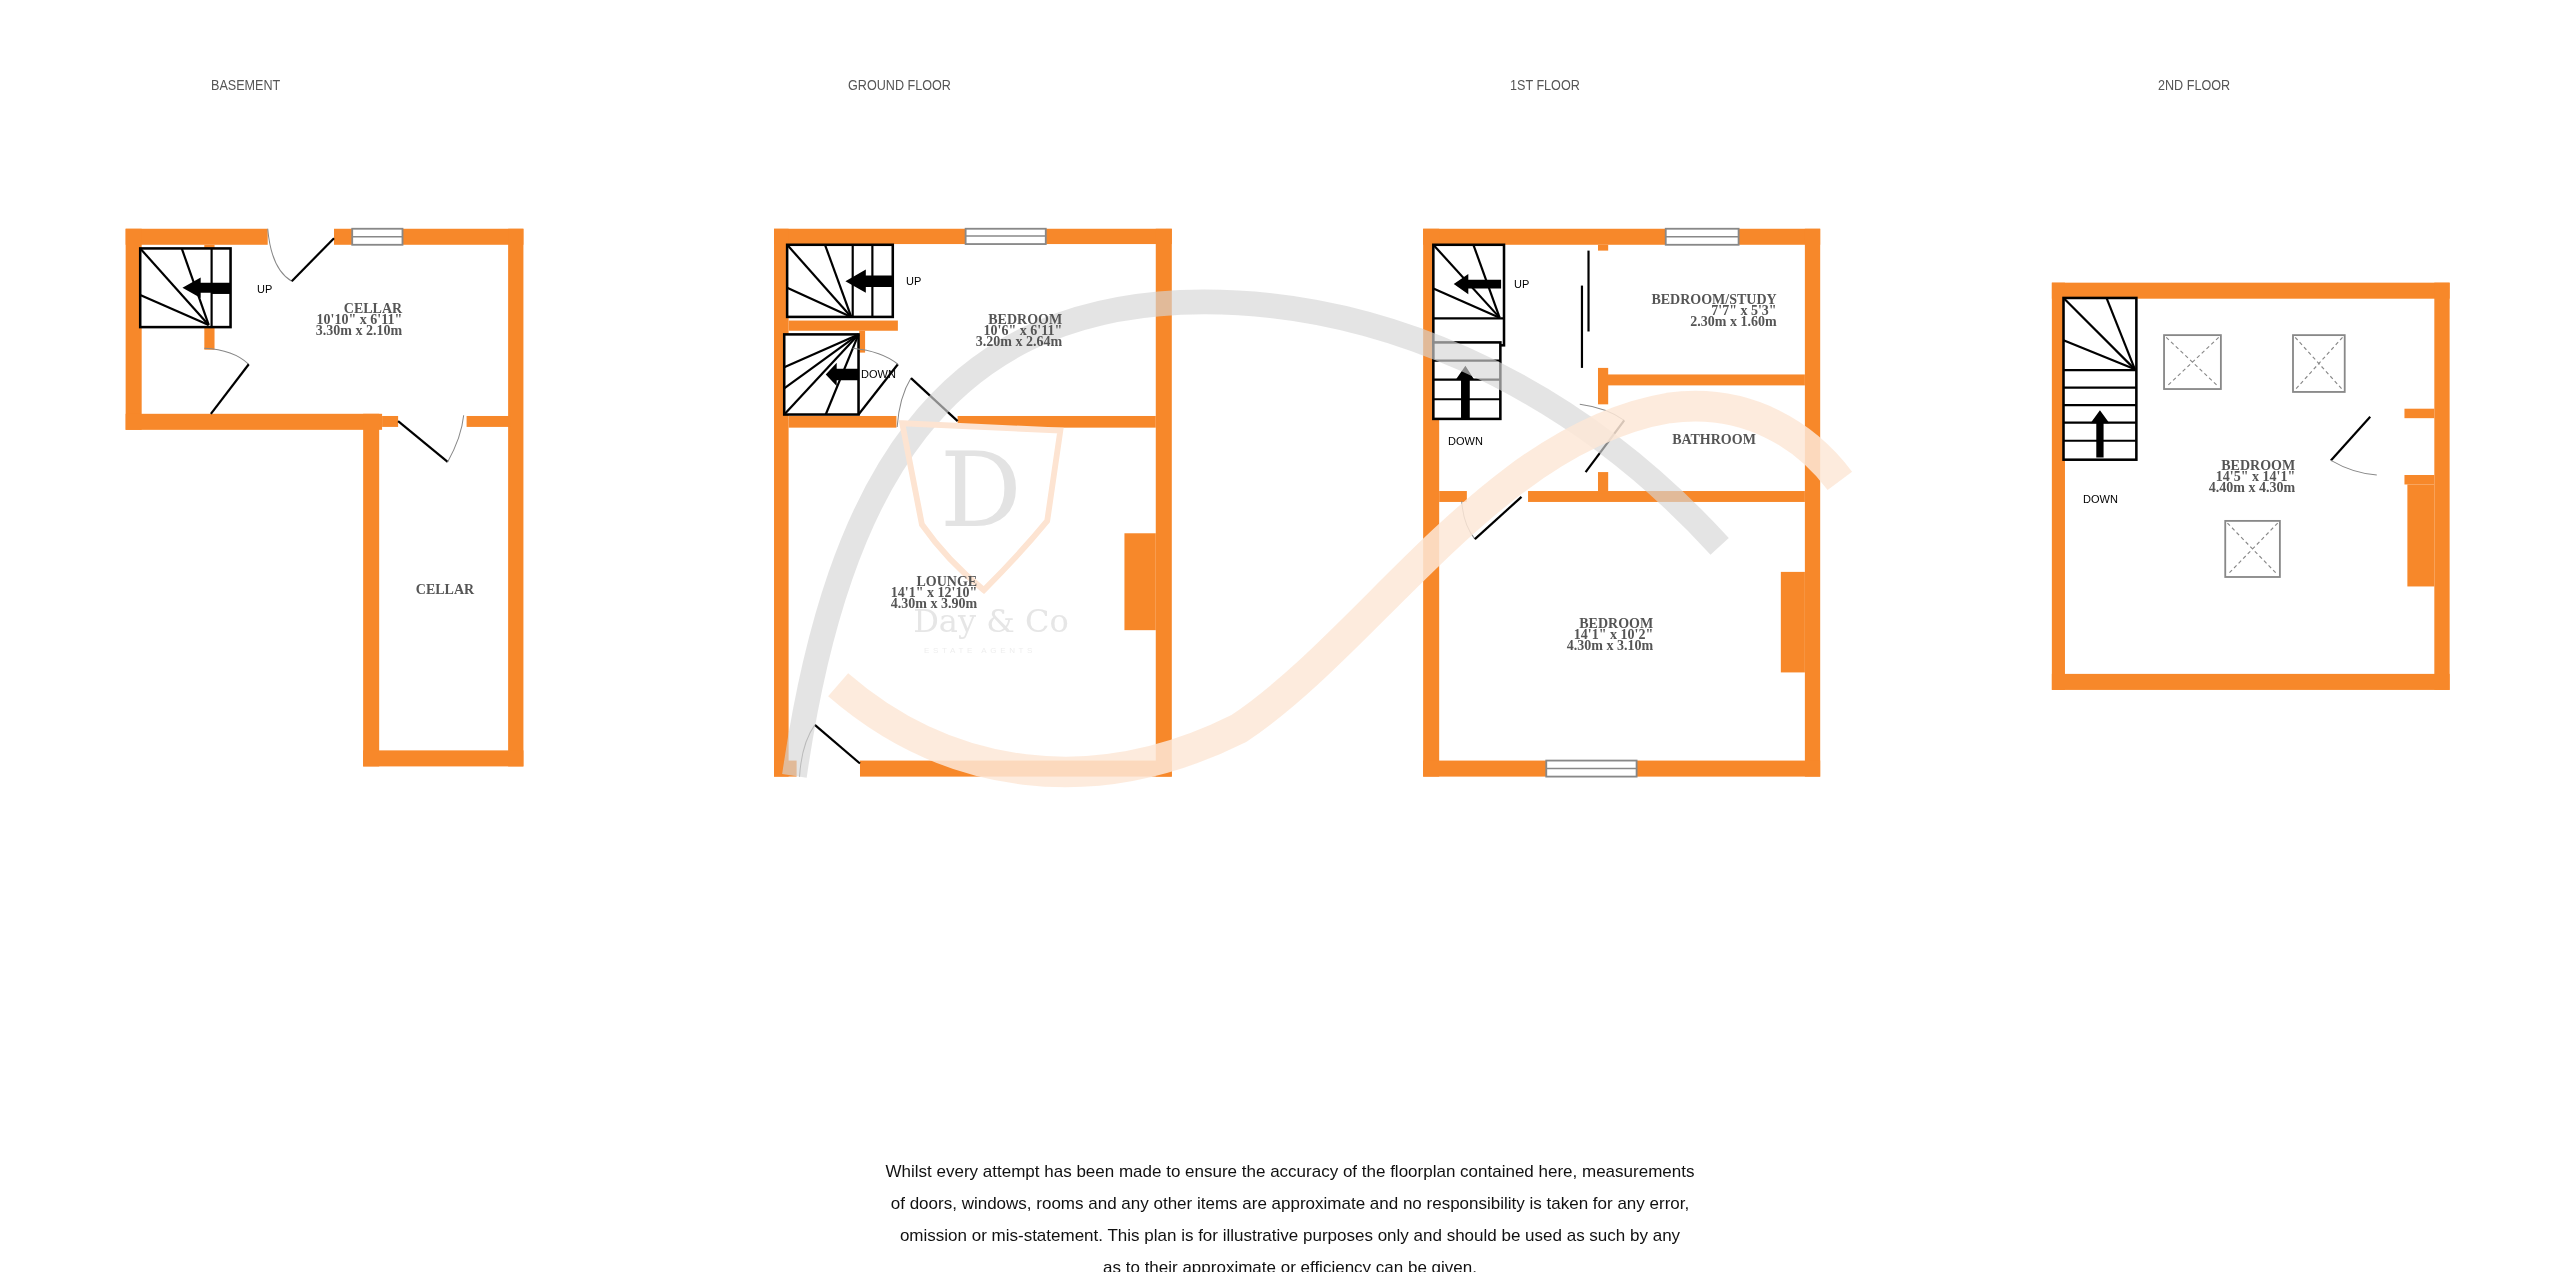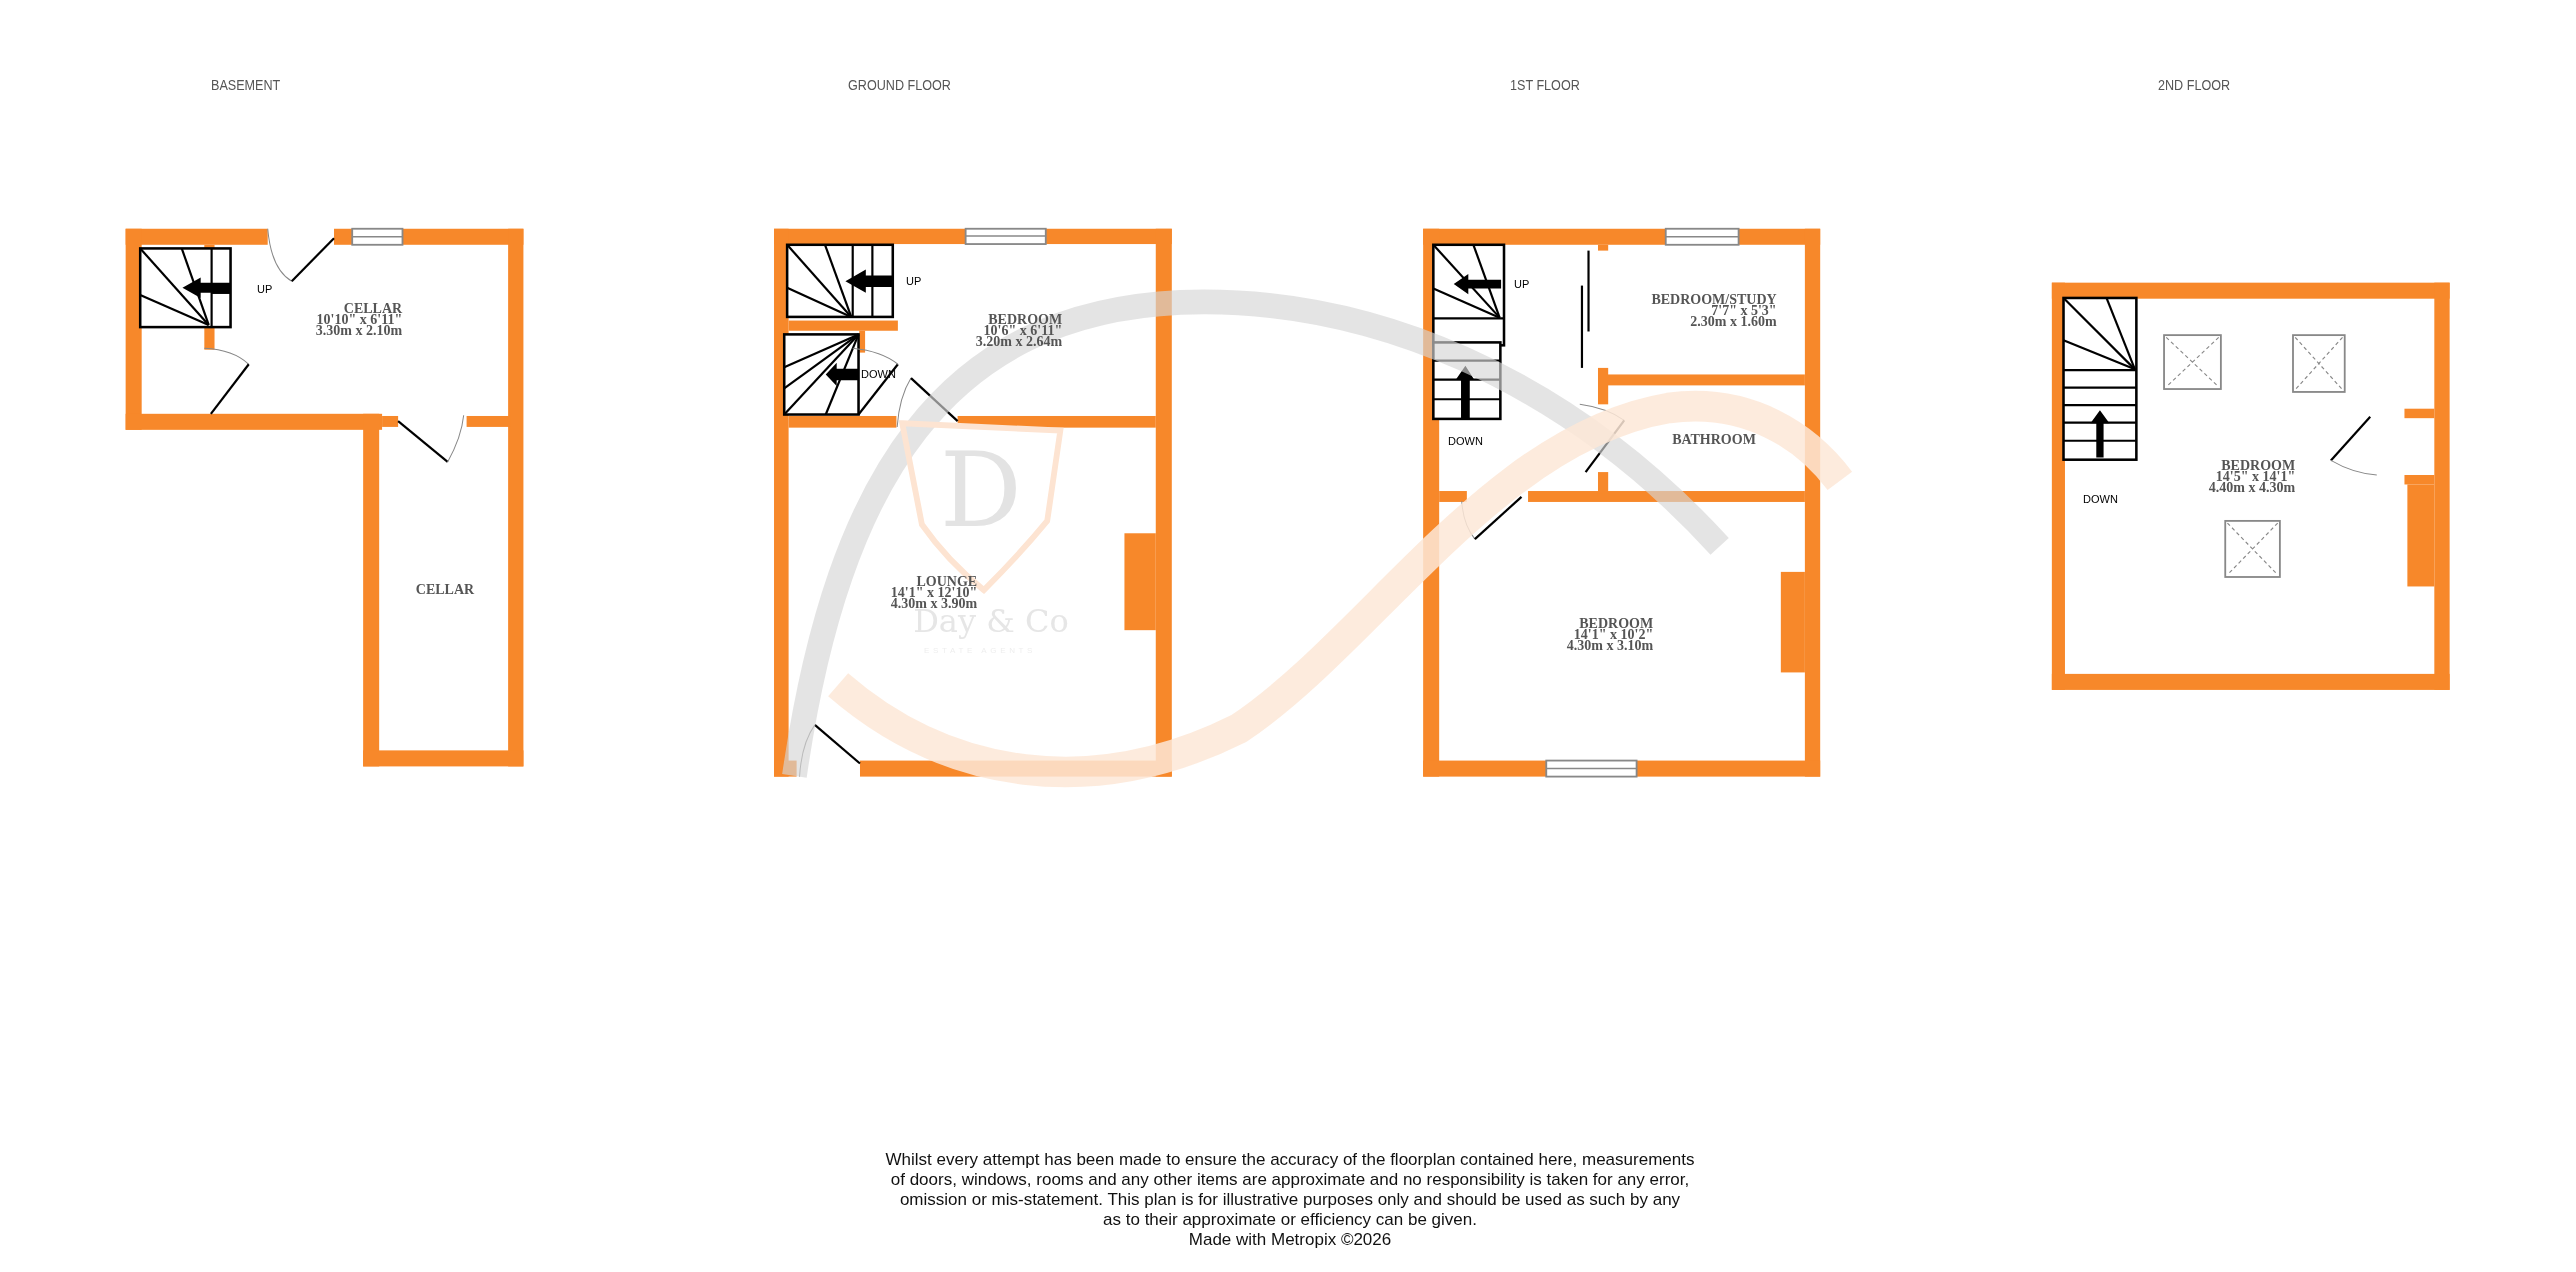--- a/index.html
+++ b/index.html
@@ -18,21 +18,21 @@
     .wm-orange { fill: none; stroke: #fde7d7; stroke-width: 42; opacity: 0.85; }
     .wm-shield { fill: none; stroke: #fde4d2; stroke-width: 8; }
     .wm-d { fill: #e3e3e3; font-family: "DejaVu Serif", serif; font-size: 140px; }
     .wm-name { fill: #e6e6e6; font-family: "DejaVu Serif", serif; font-size: 44px; }
     .wm-sub { fill: #eeeeee; font-family: "Liberation Sans", sans-serif; font-size: 11px; letter-spacing: 5px; }
 
     .floor-title { position: absolute; font-family: "Liberation Sans", sans-serif; font-size: 14px; color: #555; transform: scaleX(0.9); transform-origin: left top; white-space: nowrap; }
     .room-label { position: absolute; text-align: right; font-family: Liberation Serif, serif; font-weight: bold; font-size: 14px; line-height: 11px; color: #555; transform: translateX(-50%); white-space: nowrap; }
     .stair-label { position: absolute; font-family: "Liberation Sans", sans-serif; font-size: 11px; color: #000; white-space: nowrap; }
     .disclaimer { position: absolute; left: 831px; top: 1150px; width: 918px; text-align: center; font-family: "Liberation Sans", sans-serif; font-size: 17px; line-height: 20px; color: #111; }
-    .disclaimer p { margin: 0; }
+    .disclaimer p { margin: 12px; }
   </style>
 </head>
 <body>
 
 <svg class="plan" width="2576" height="1272" viewBox="0 0 3535 1746" xmlns="http://www.w3.org/2000/svg">
 
   <g>
 
     <rect class="wall" x="172" y="314" width="195" height="22"></rect>
     <rect class="wall" x="458" y="314" width="260" height="22"></rect>

